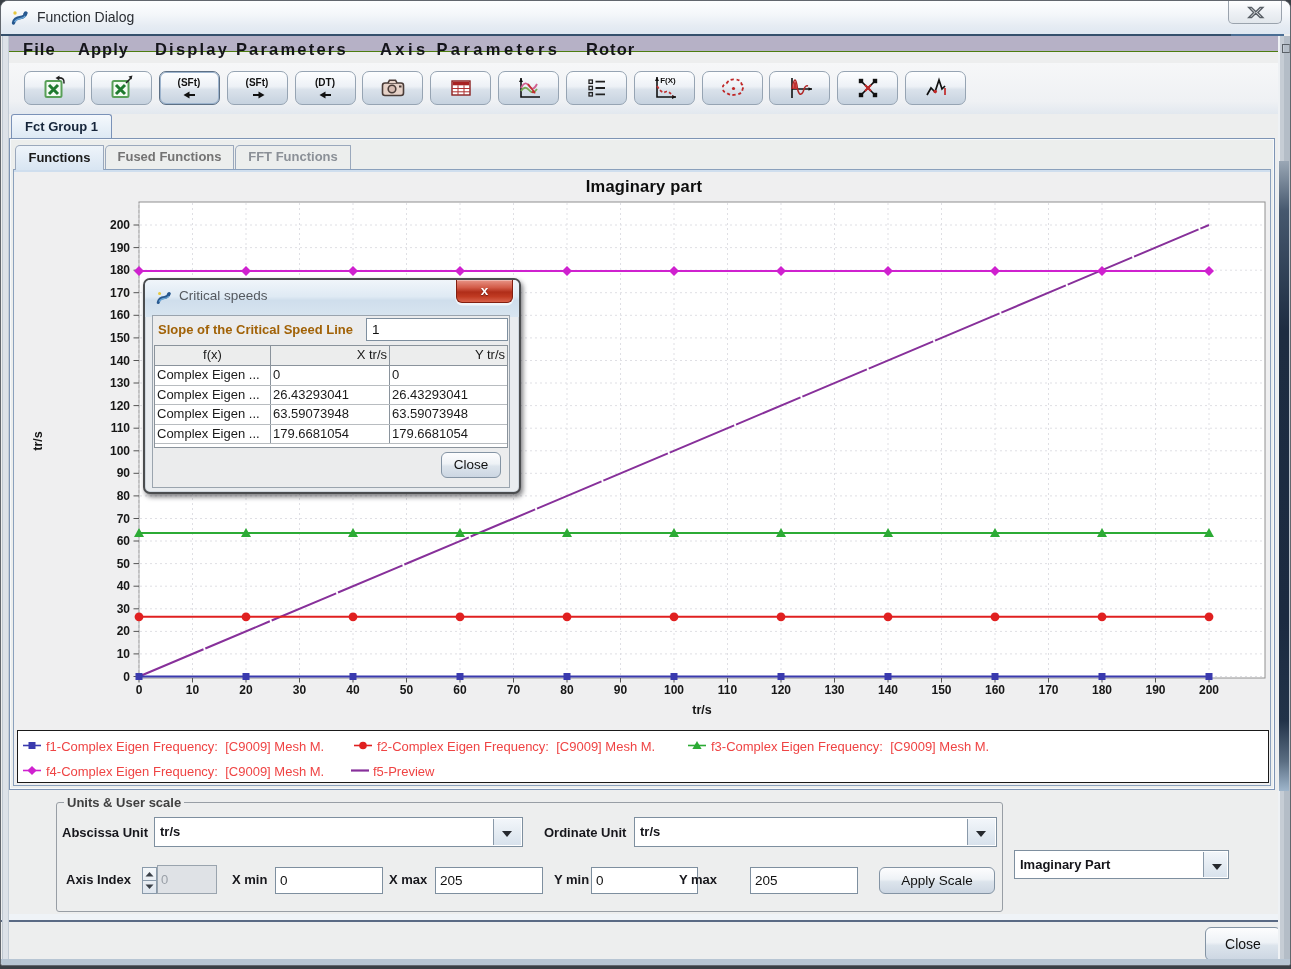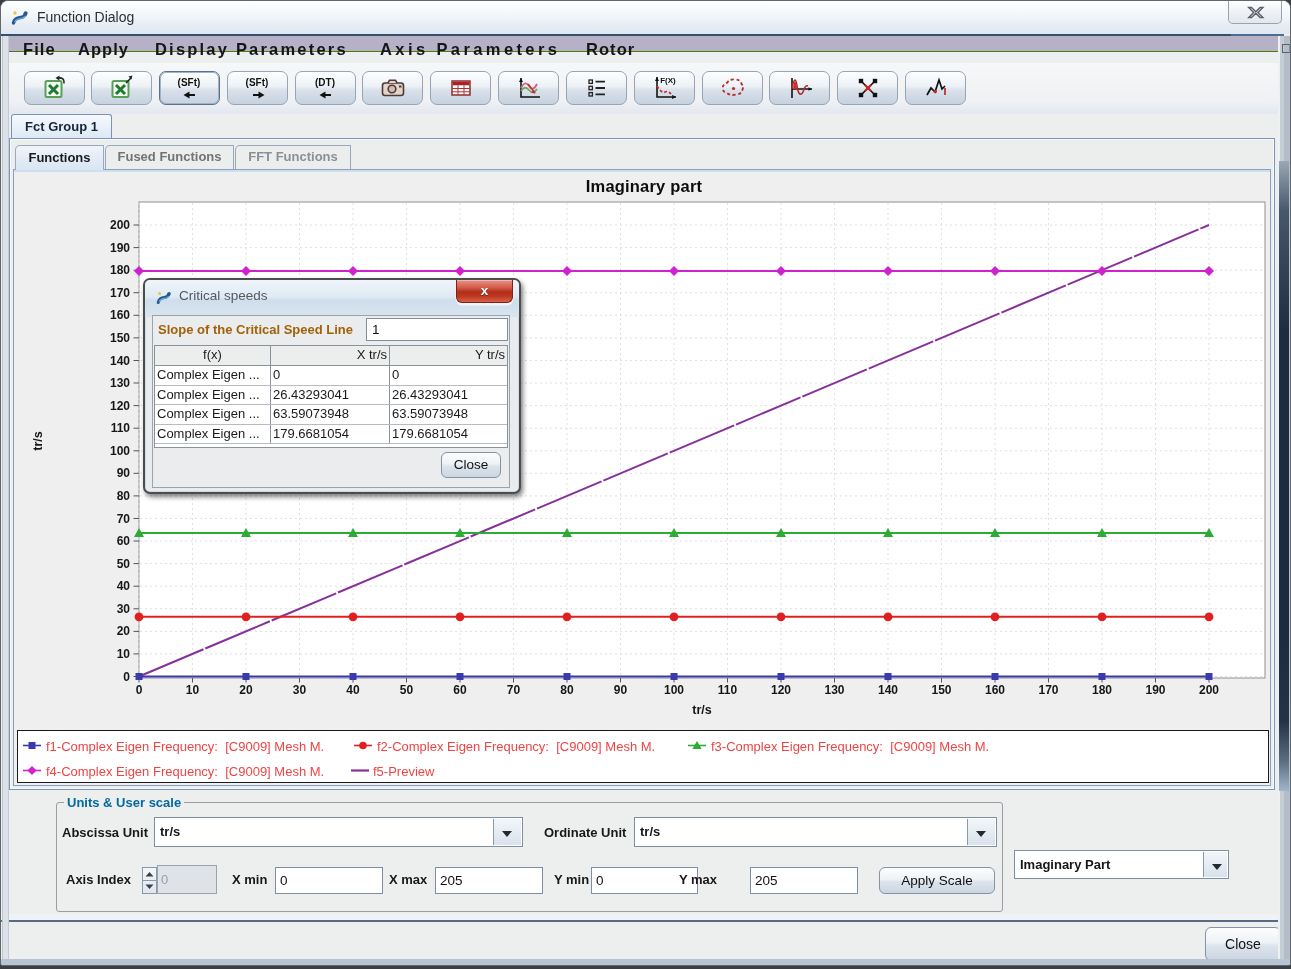--- a/index.html
+++ b/index.html
@@ -18,21 +18,21 @@
 #outerbox { left:8px; top:137px; width:1266px; height:652px; border:1px solid #7e94b4; background:#eceeed; box-shadow:inset 0 0 0 1px #f6f9fc; }
 #innerbox { left:12px; top:168px; width:1258px; height:617px; border:1px solid #8aa0bc; background:#efeff0; box-shadow:inset 0 2px 0 #cfdeee; }
 .itab { position:absolute; top:144px; height:24px; border:1px solid #9aa8bc; border-bottom:none; border-radius:5px 1px 0 0; font-size:13px; font-weight:bold; text-align:center; }
 #tabF { left:14px; width:89px; background:linear-gradient(180deg,#eef4fa,#d8e5f2); color:#1a1a1a; line-height:23px; z-index:3; height:25px; }
 #tabFu { left:104px; width:129px; color:#737373; line-height:22px; background:#eceeed; }
 #tabFFT { left:234px; width:116px; color:#8b9097; line-height:22px; background:#eceeed; }
 #charttitle { left:443px; top:176px; width:400px; text-align:center; font-size:16.5px; font-weight:bold; color:#0d0d0d; letter-spacing:0.2px; }
 .legtxt { font-size:13px; color:#ef4444; white-space:nowrap; }
 #unitsbox { left:55px; top:801px; width:947px; height:110px; border:1px solid #989ea5; border-radius:3px; }
 #complexbox { left:1009px; top:801px; width:222px; height:111px; border:1px solid #989ea5; border-radius:3px; }
-.gtitle { position:absolute; top:-8px; background:#edeeee; font-size:13px; font-weight:bold; color:#0369a1; padding:0 3px; }
+.gtitle { position:absolute; top:-8px; background:#edeeee; font-size:13px; font-weight:bold; color:#404040; padding:0 3px; }
 .flabel { position:absolute; font-size:13px; font-weight:bold; color:#17171c; }
 .combo { position:absolute; height:30px; background:#fff; border:1px solid #7e8f9f; font-size:13px; font-weight:bold; color:#15151a; line-height:28px; padding-left:5px; }
 .cbtn { position:absolute; right:1px; top:1px; bottom:1px; width:28px; border-left:1px solid #8a9aaa; background:linear-gradient(180deg,#f2f6fa,#d8e2ec); }
 .cbtn:after { content:""; position:absolute; left:8px; top:12px; border:5.5px solid transparent; border-top:6.5px solid #26292e; }
 .tfield { position:absolute; height:27px; background:#fff; border:1px solid #7e8f9f; font-size:13.5px; color:#111; line-height:25px; padding-left:4px; }
 .btn { background:linear-gradient(180deg,#fdfdfe,#eef2f6 45%,#dce4ec 55%,#ccd6e2); border:1px solid #8494a4; border-radius:6px; font-size:13.5px; font-weight:normal; color:#111; text-align:center; }
 #sep { left:0; top:913px; width:1281px; height:8px; background:linear-gradient(180deg,#eff3f7 0 6px,#5a6a84 6px); }
 #closebar { left:7px; top:921px; width:1270px; height:39px; background:#edeeee; }
 #rightstrip { left:1277px; top:35px; width:14px; height:931px; background:linear-gradient(90deg,#eef1f4 0 2px,#c6cdd5 2px 6px,#b4bdc7 6px 12px,#828c96 12px); }
 #rightdark { left:1278px; top:160px; width:10px; height:630px; background:linear-gradient(180deg,#9aa7b5 0,#46586e 50px,#1d2c41 170px,#1b2a40 460px,#223349 560px,#5a6d82 600px,#9fb6cc 100%); }

